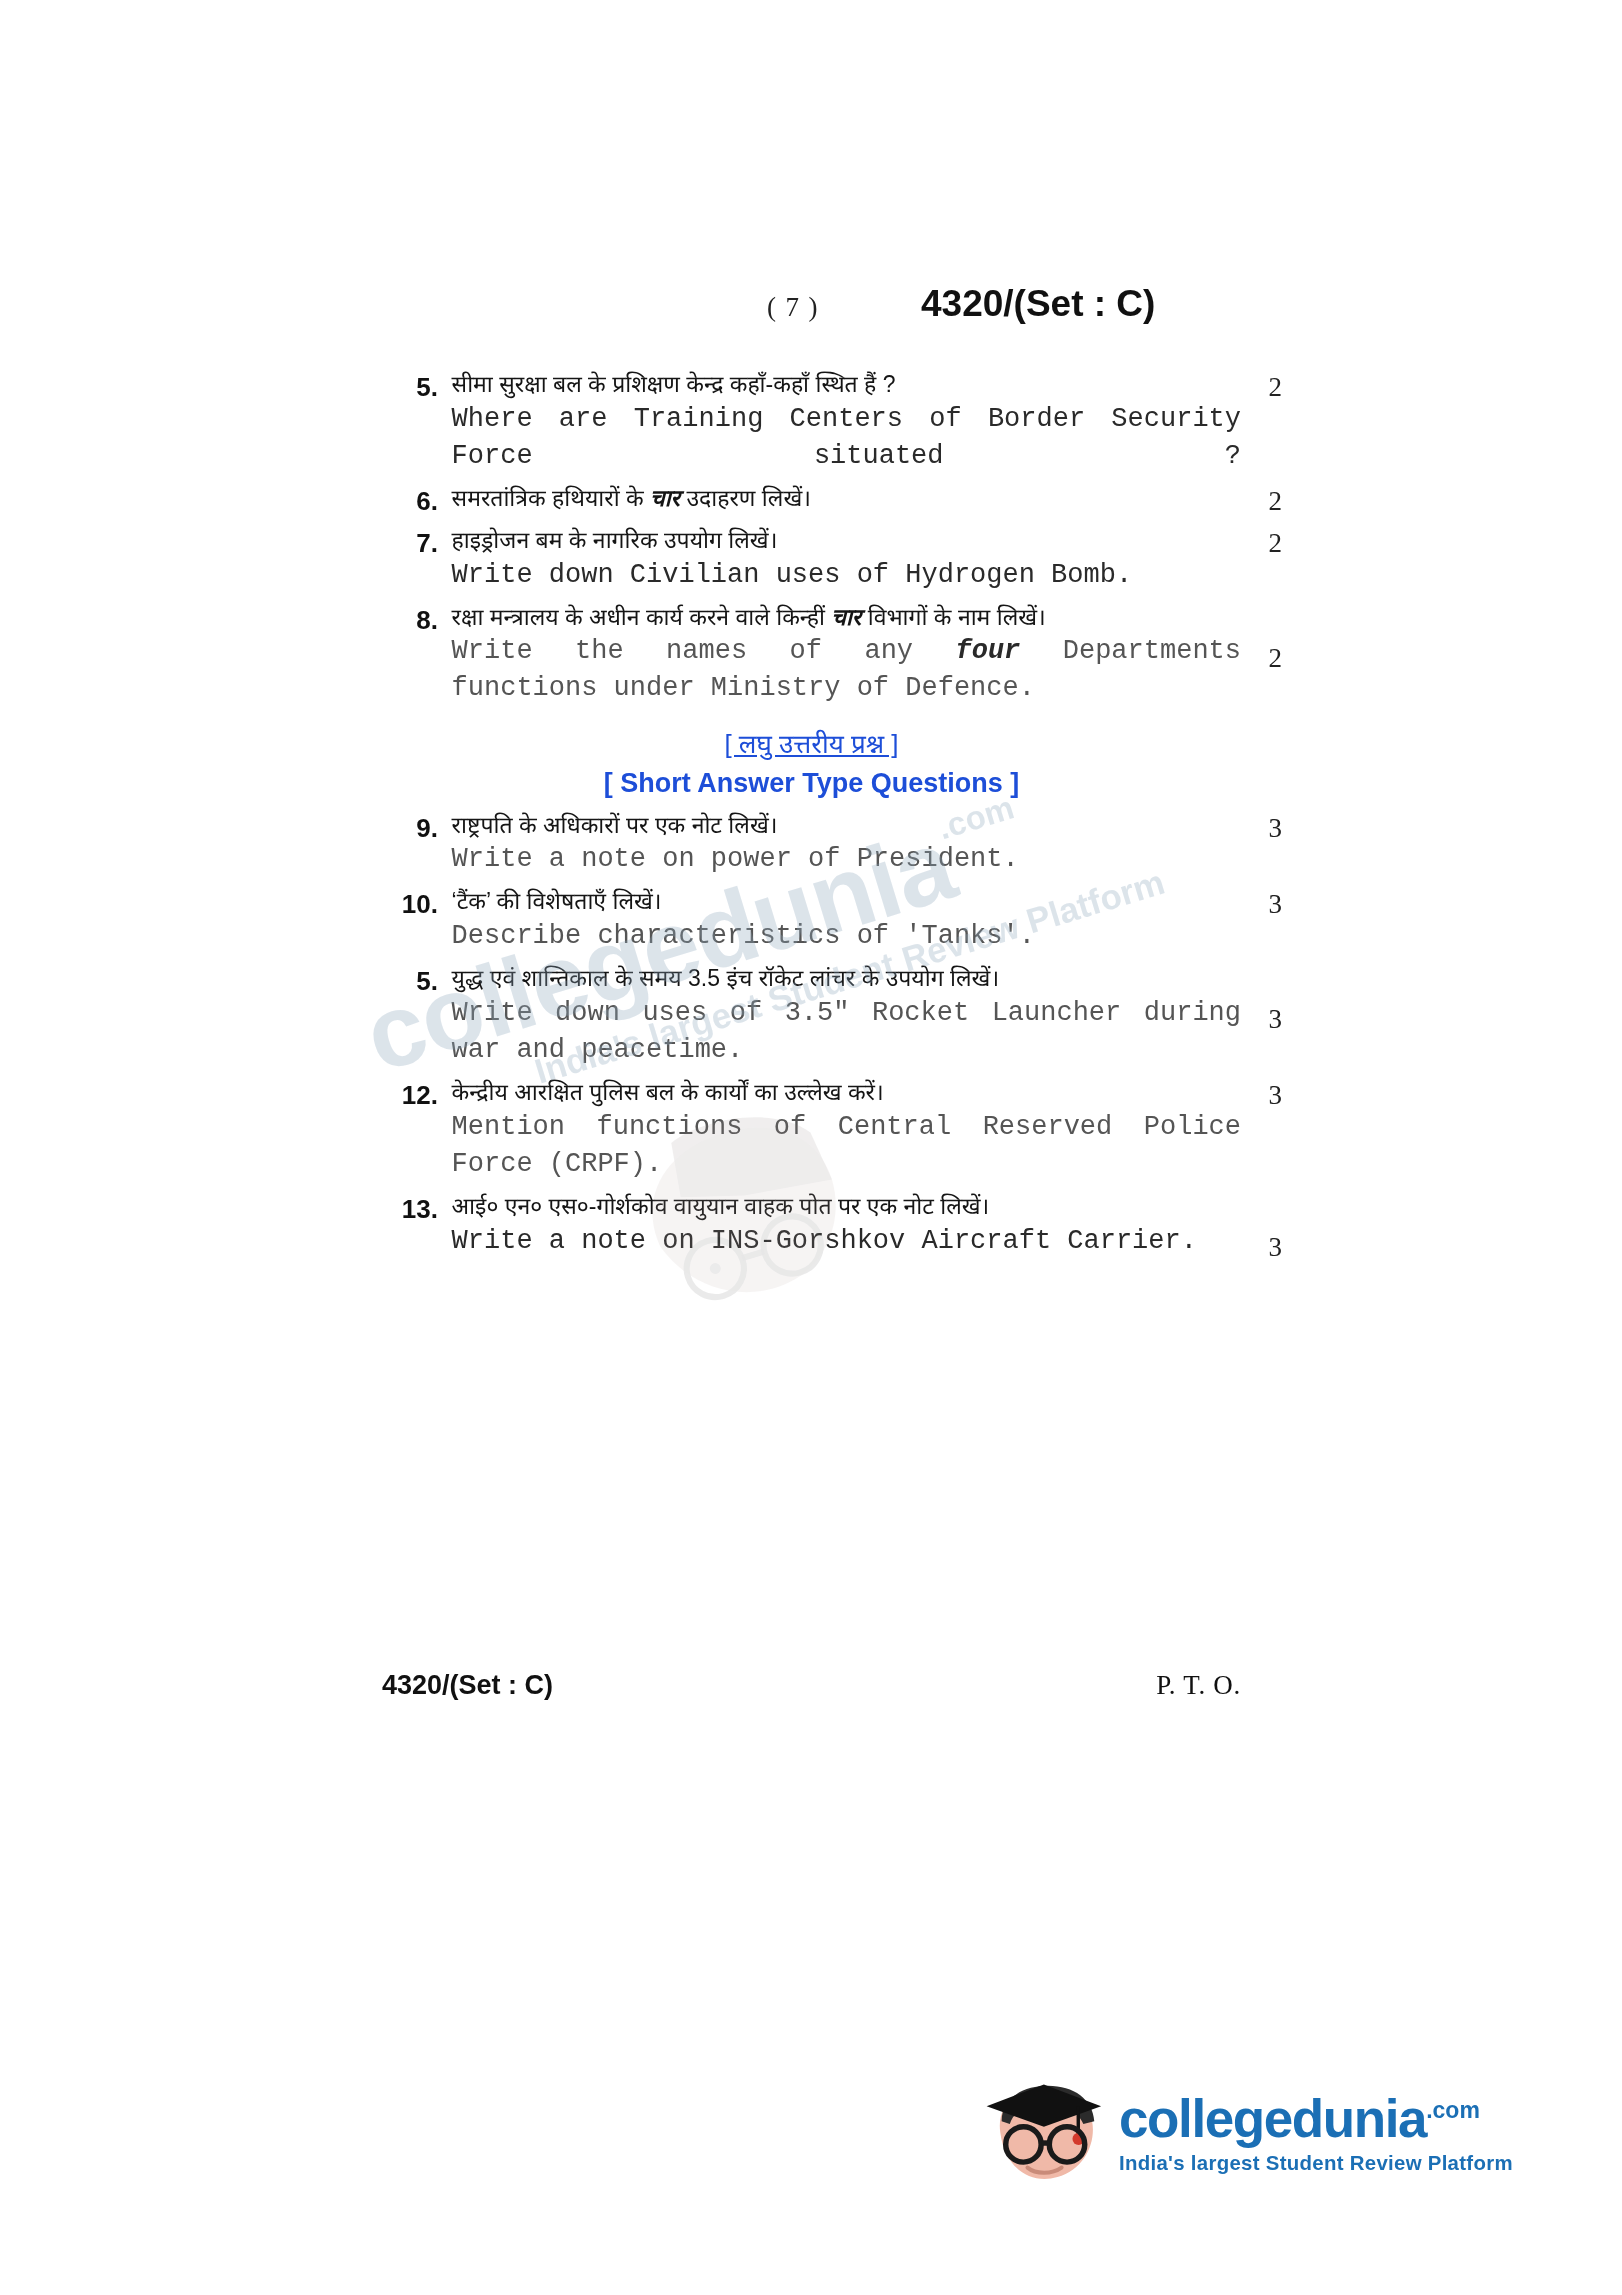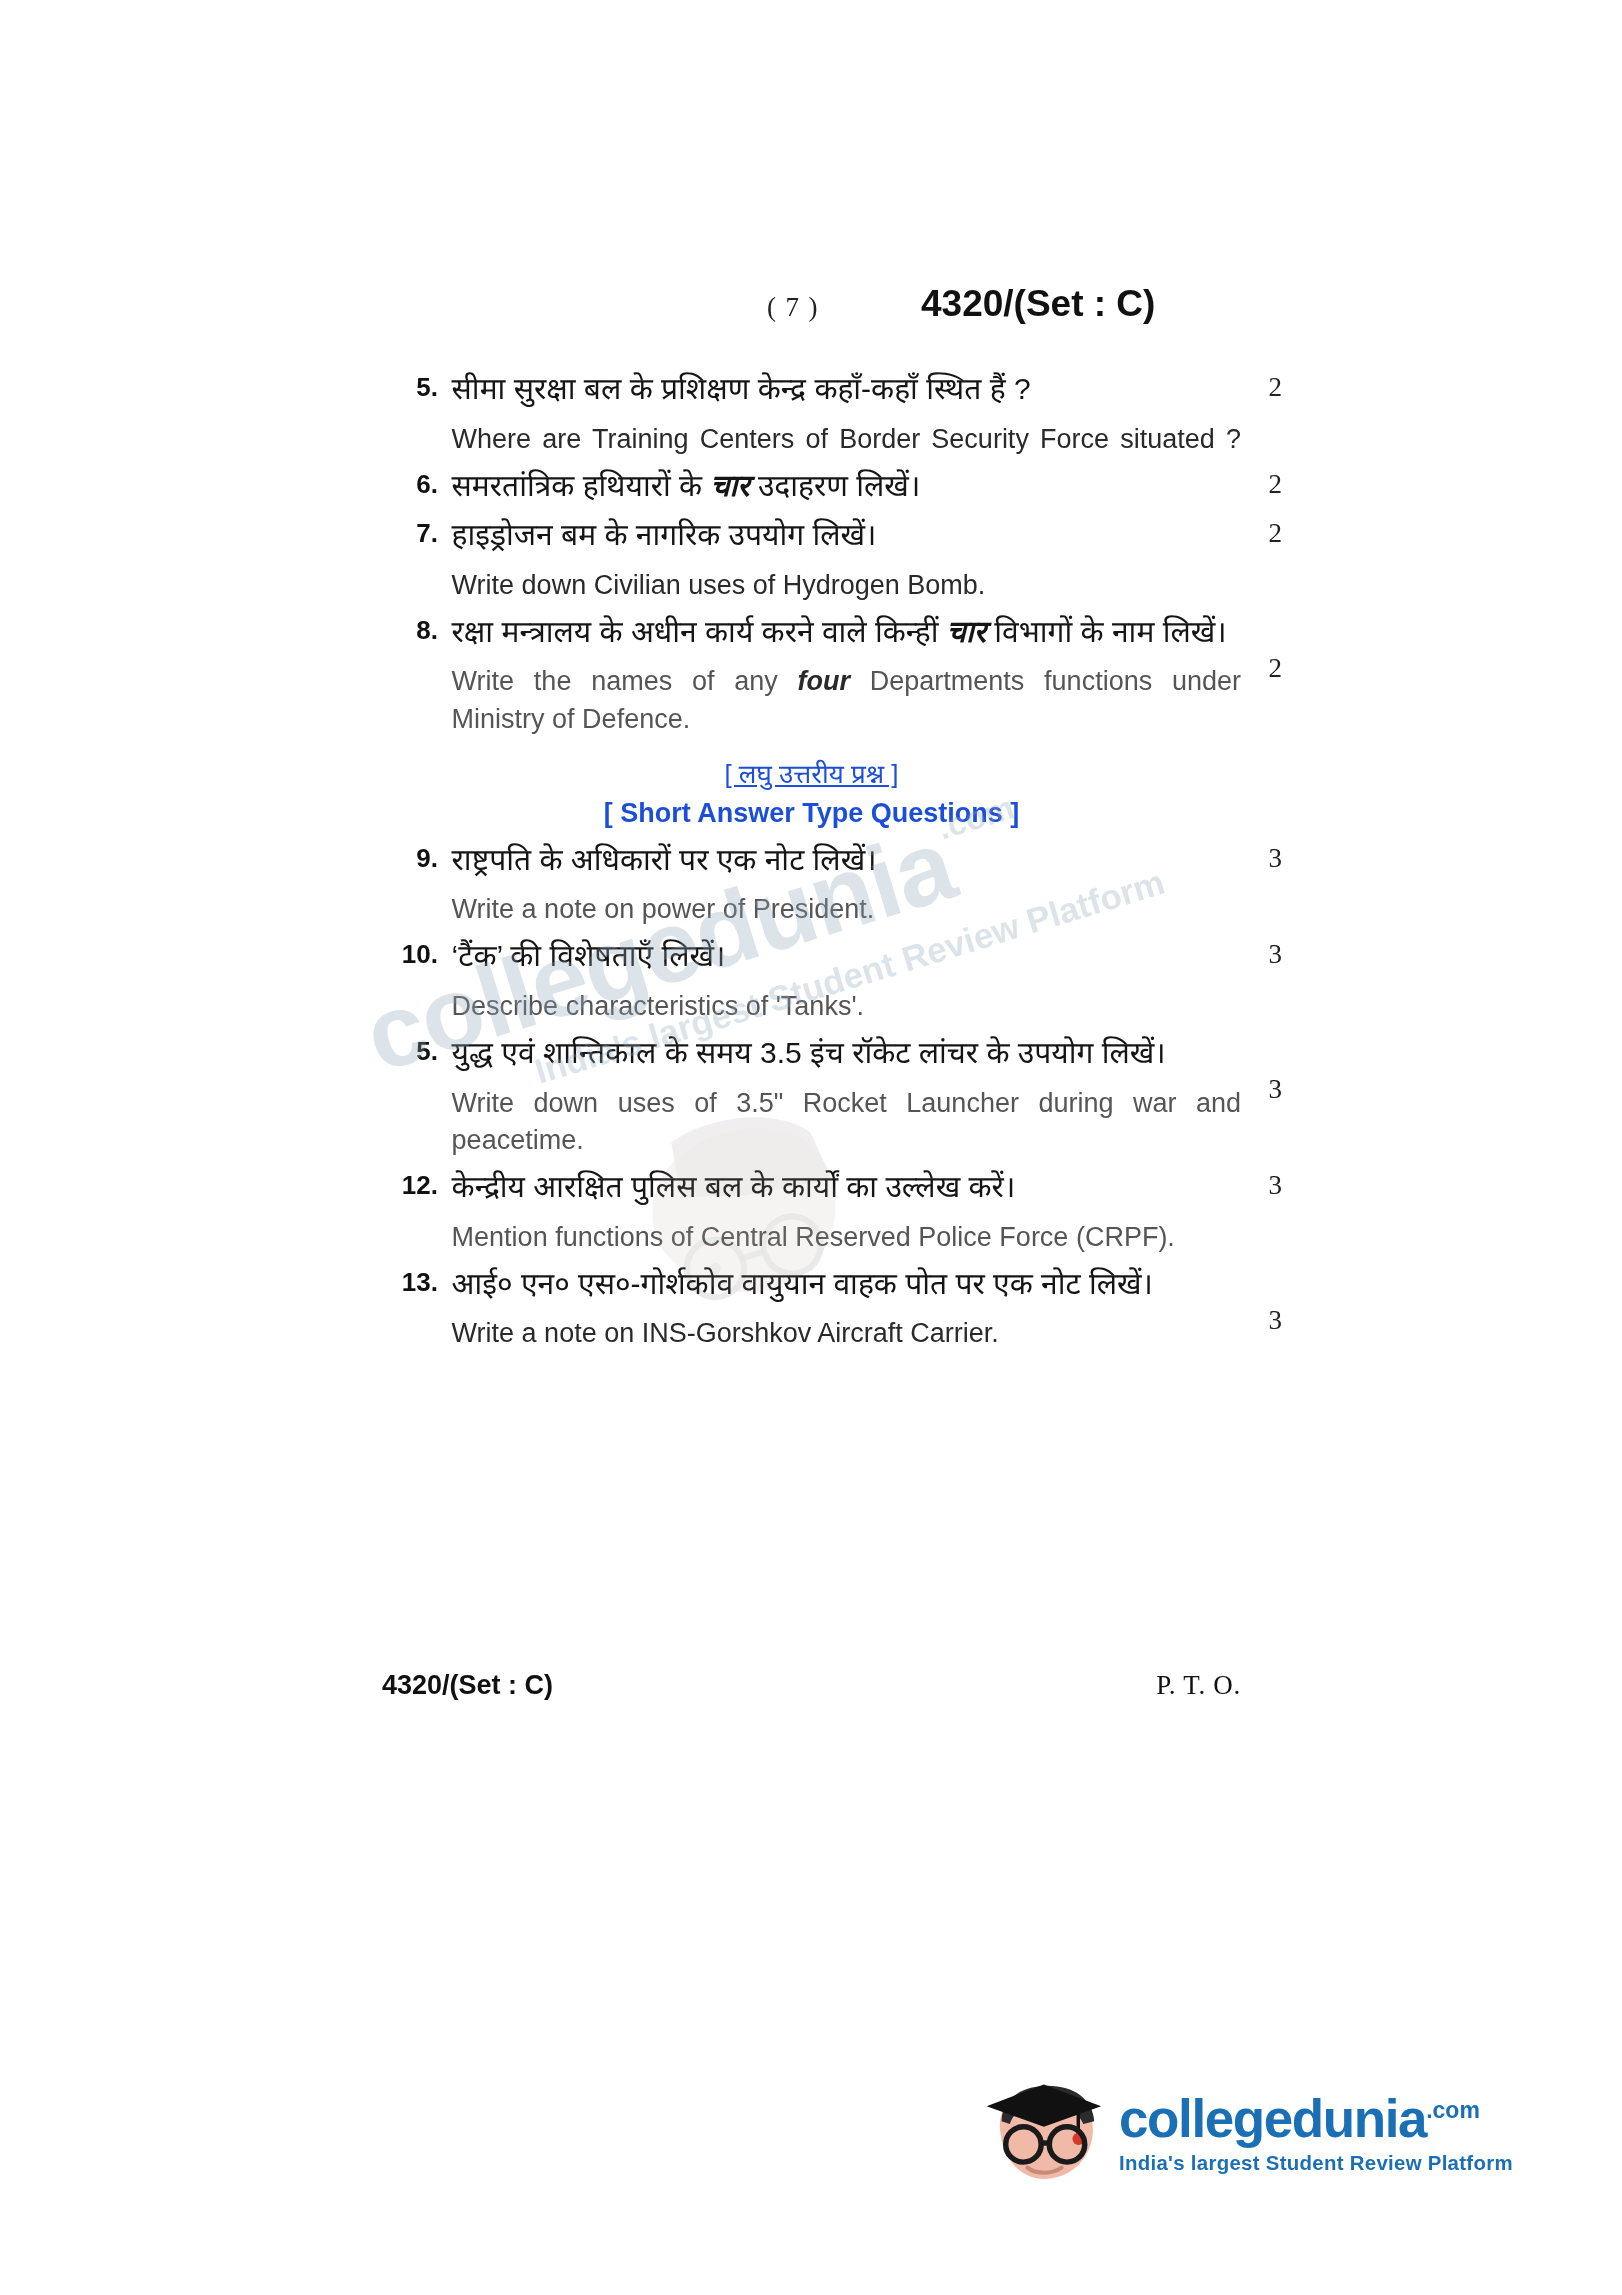--- a/index.html
+++ b/index.html
@@ -70,30 +70,30 @@
     flex: none;
     color: #111;
     padding-top: 4.1px;
   }
   .q-body {
     flex: 1 1 auto;
     position: relative;
   }
   .hi {
     font-family: "Liberation Sans", sans-serif;
-    font-size: 30px;
+    font-size: 23px;
     line-height: 1.42;
     color: #151515;
   }
   .en {
-    font-family: Liberation Sans, sans-serif;
+    font-family: Liberation Mono, monospace;
     font-size: 27px;
     line-height: 1.38;
     color: #2a2a2a;
-    margin-top: 10px;
+    margin-top: 0;
   }
   .en.grey { color: #555; }
   .just {
     text-align: justify;
     text-align-last: justify;
   }
   .just-left {
     text-align: justify;
   }
   .bold-ital {

